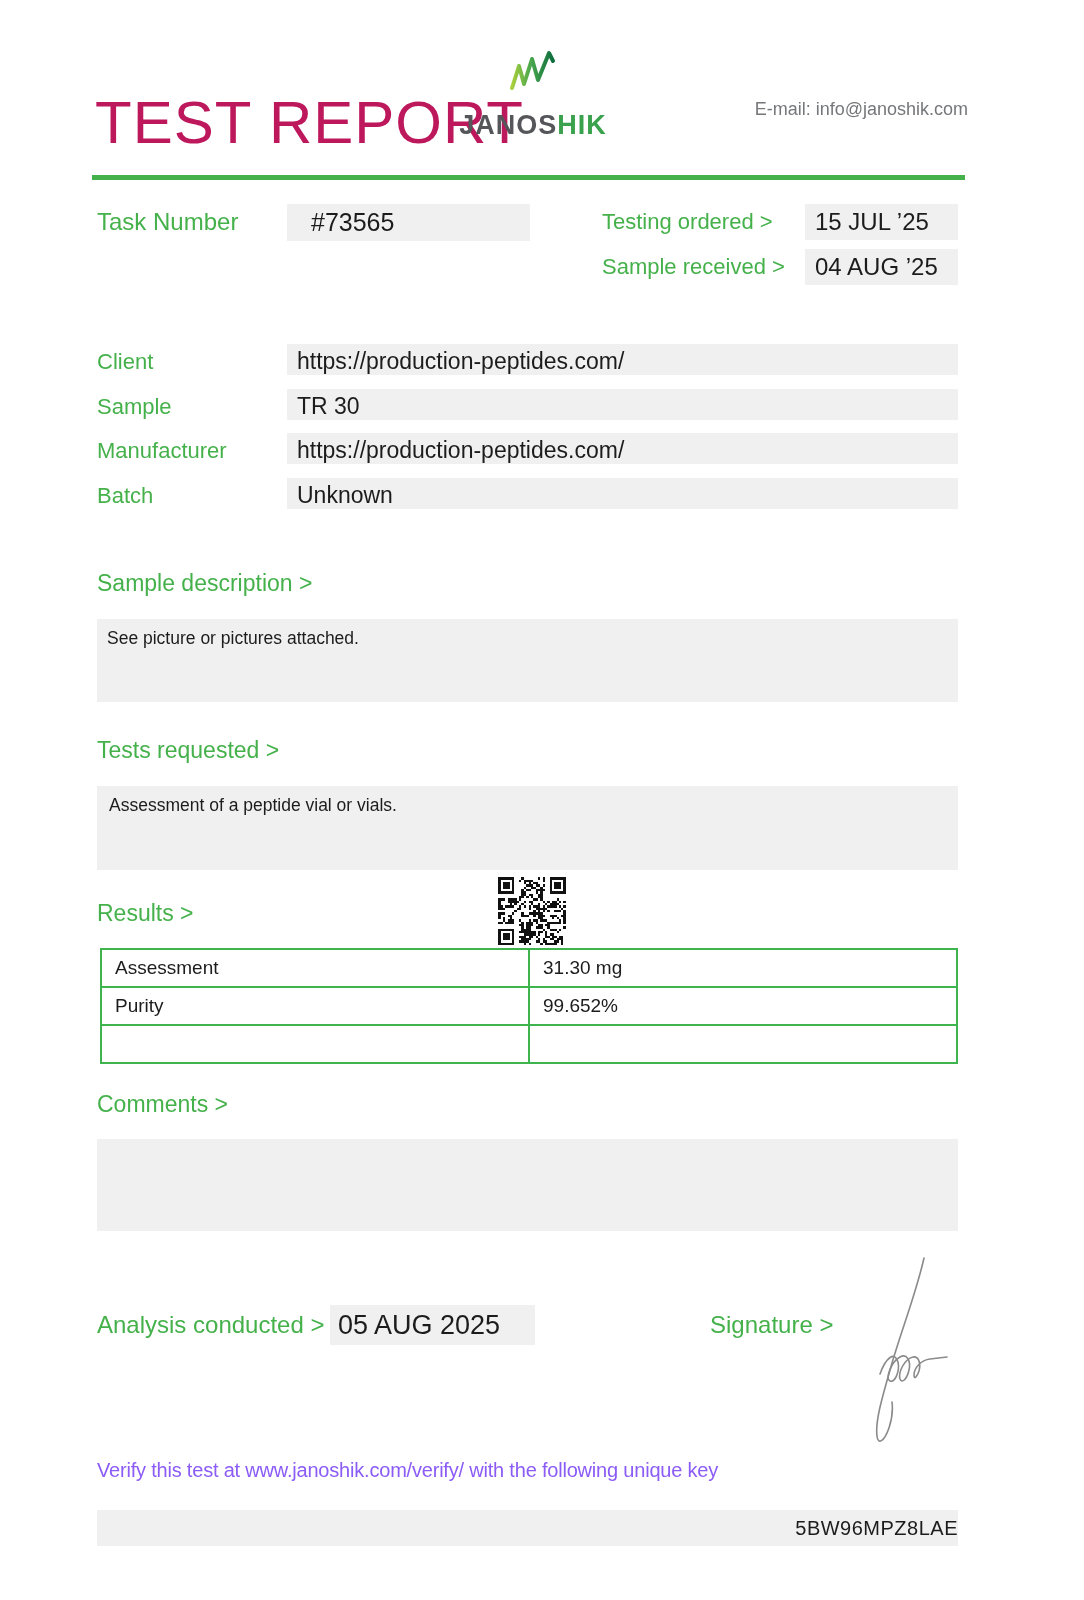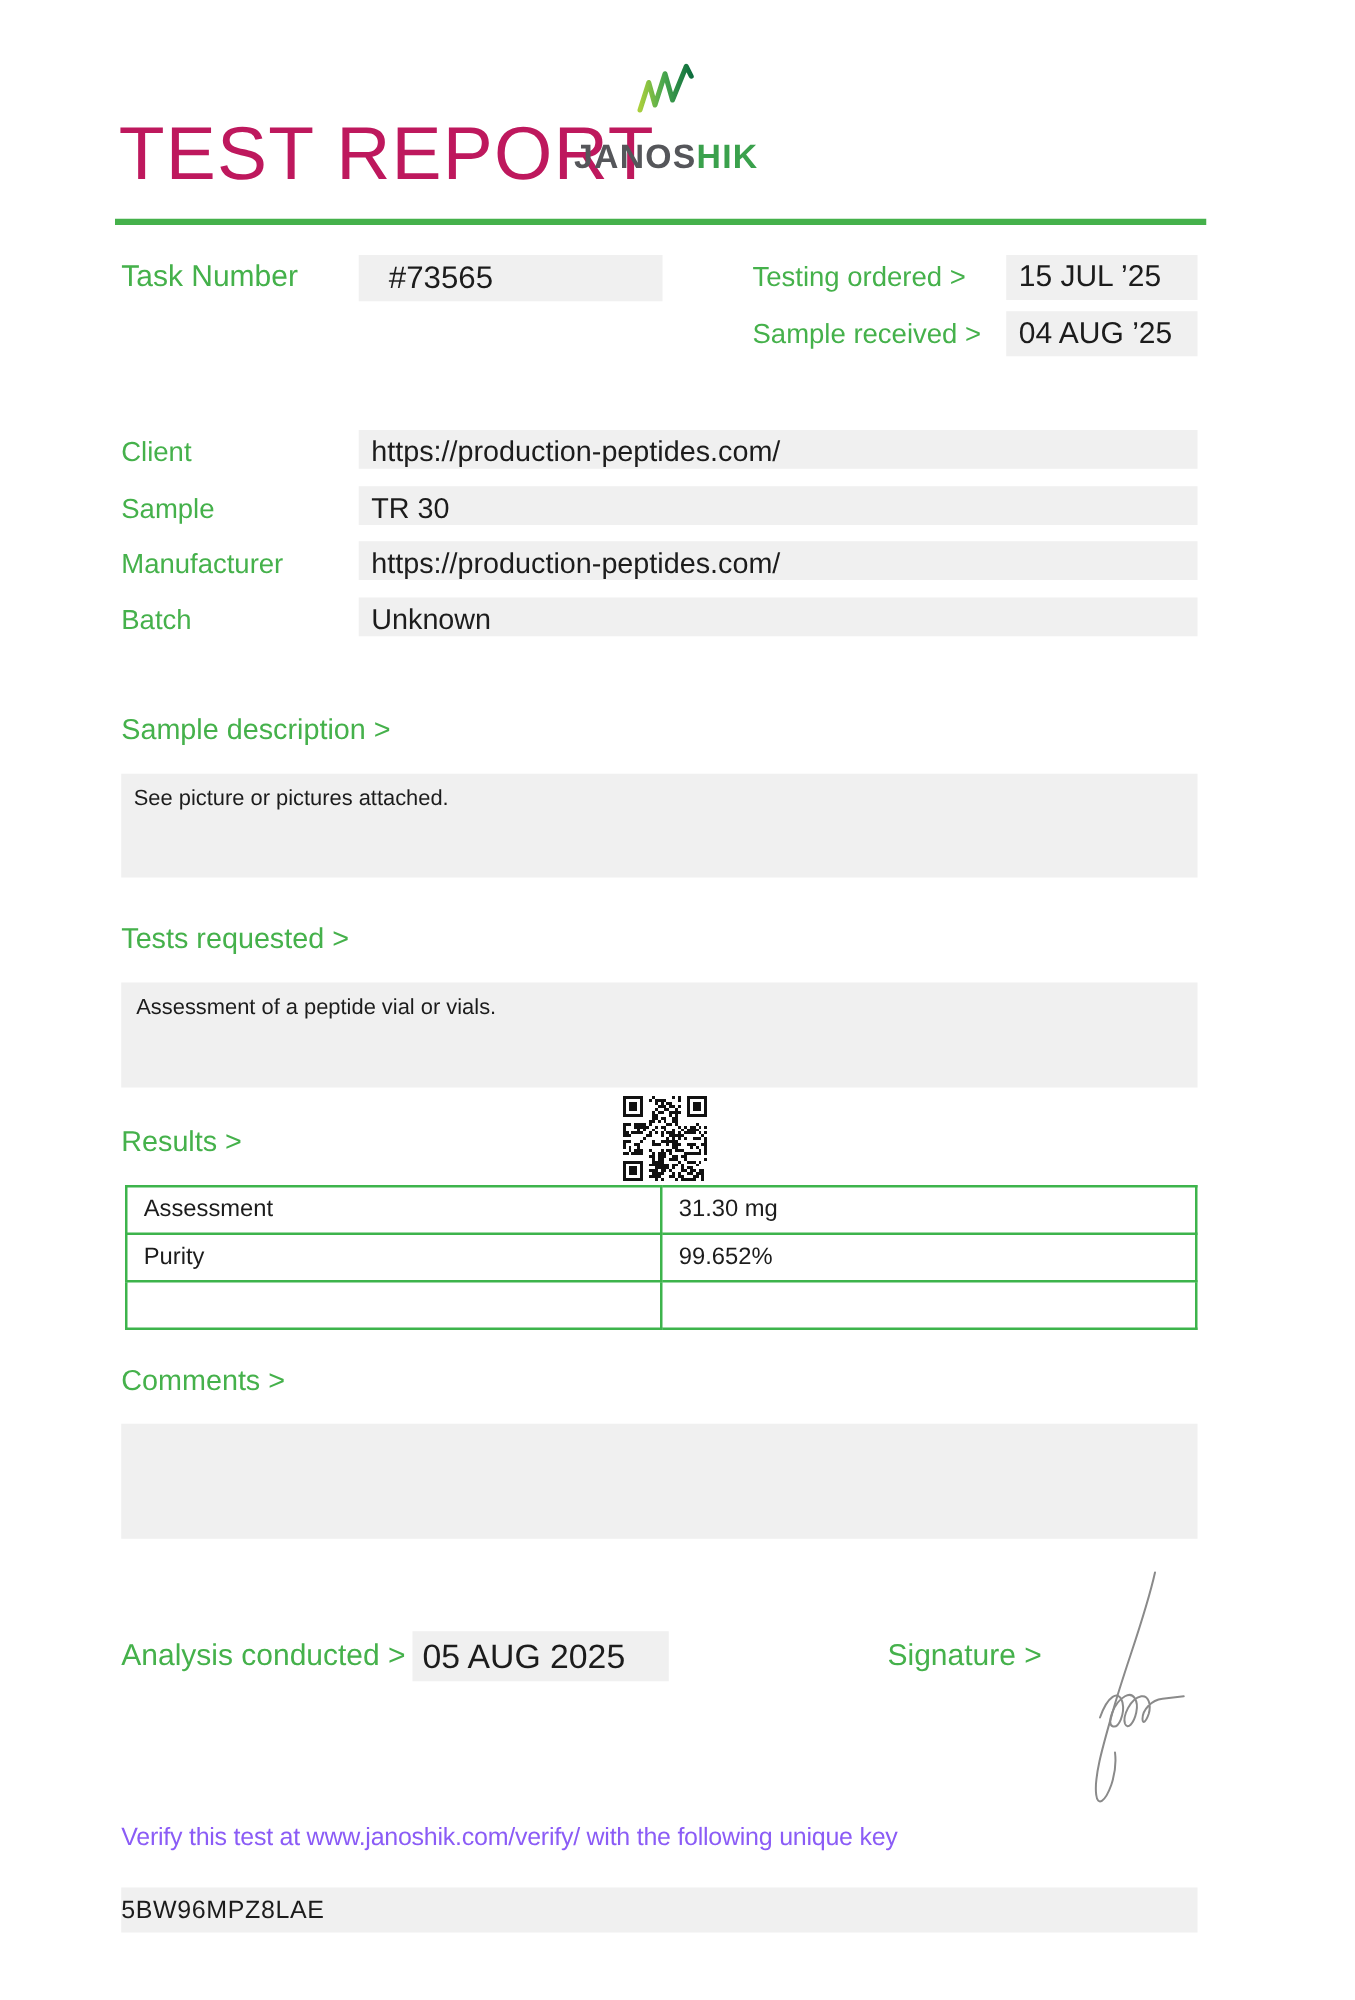--- a/index.html
+++ b/index.html
@@ -59,21 +59,21 @@
   .comments-box { left:97px; top:1139px; width:861px; height:92px; font-size:17.5px; padding:9px 10px; }
 
   
   .analysis-label { left:97px; top:1311px; }
   .analysis-value { left:330px; top:1305px; width:205px; height:40px; font-size:27px; line-height:40px; padding-left:8px; }
   .signature-label { left:710px; top:1311px; }
   .signature { left:852px; top:1252px; width:110px; height:210px; }
   .signature svg { width:110px; height:210px; display:block; }
 
   .verify-line { left:97px; top:1459px; width:870px; font-size:20px; letter-spacing:-0.2px; color:#8b5cf6; }
-  .key-box { left:97px; top:1510px; width:861px; height:36px; font-size:20px; line-height:36px; text-align:left; letter-spacing:0.5px; }
+  .key-box { left:97px; top:1510px; width:861px; height:36px; font-size:20px; line-height:36px; text-align:right; letter-spacing:0.5px; }
 </style>
 </head>
 <body>
 
 <div class="abs title">TEST REPORT</div>
 
 <div class="abs logo">
   <span class="logo-icon">
     <svg width="64" height="42" viewBox="0 0 48 42">
       <defs>
@@ -83,20 +83,21 @@
           <stop offset="1" stop-color="#0e6e3e"></stop>
         </linearGradient>
       </defs>
       <polyline points="3,38 10,16 15,34 23,9 29,30 40,3 44,11" fill="none" stroke="url(#lg)" stroke-width="4" stroke-linecap="round" stroke-linejoin="round"></polyline>
     </svg>
   </span>
   <div class="logo-word"><span>JANOS</span><span class="hik">HIK</span></div>
 </div>
 
 <div class="abs contact">
+  <div>E-mail: info@janoshik.com</div>
 </div>
 
 <div class="abs hr-green"></div>
 
 <div class="abs label-lg task-label">Task Number</div>
 <div class="abs graybox task-value">#73565</div>
 
 <div class="abs label-lg ordered-label">Testing ordered  &gt;</div>
 <div class="abs graybox ordered-value">15 JUL ’25</div>
 

